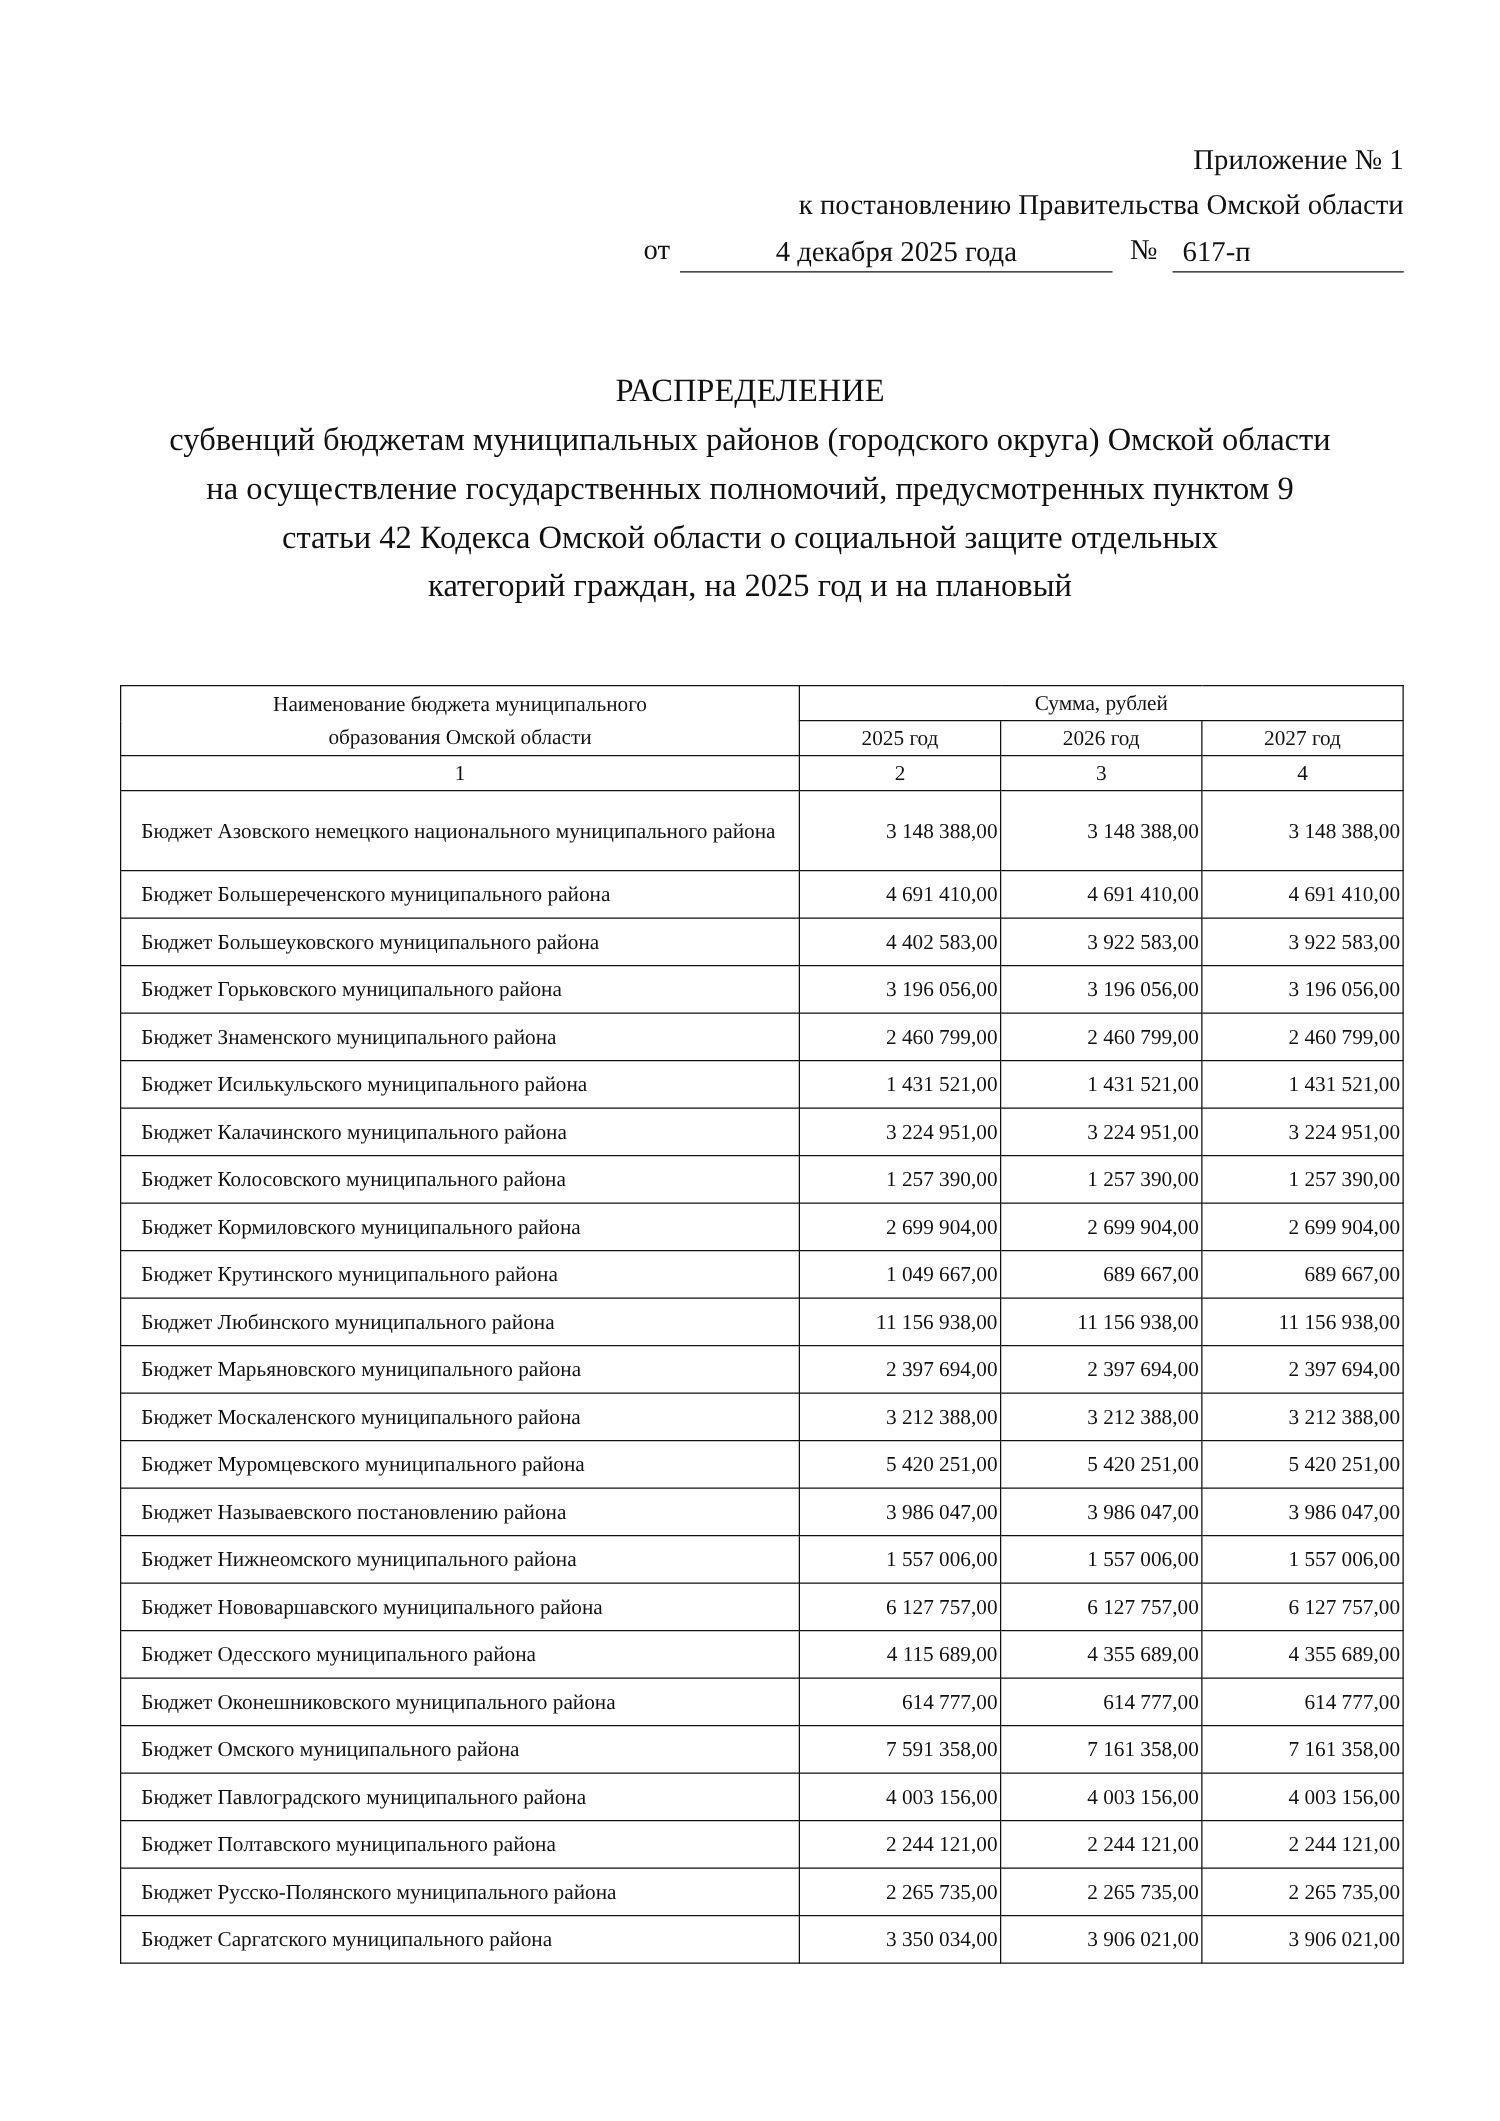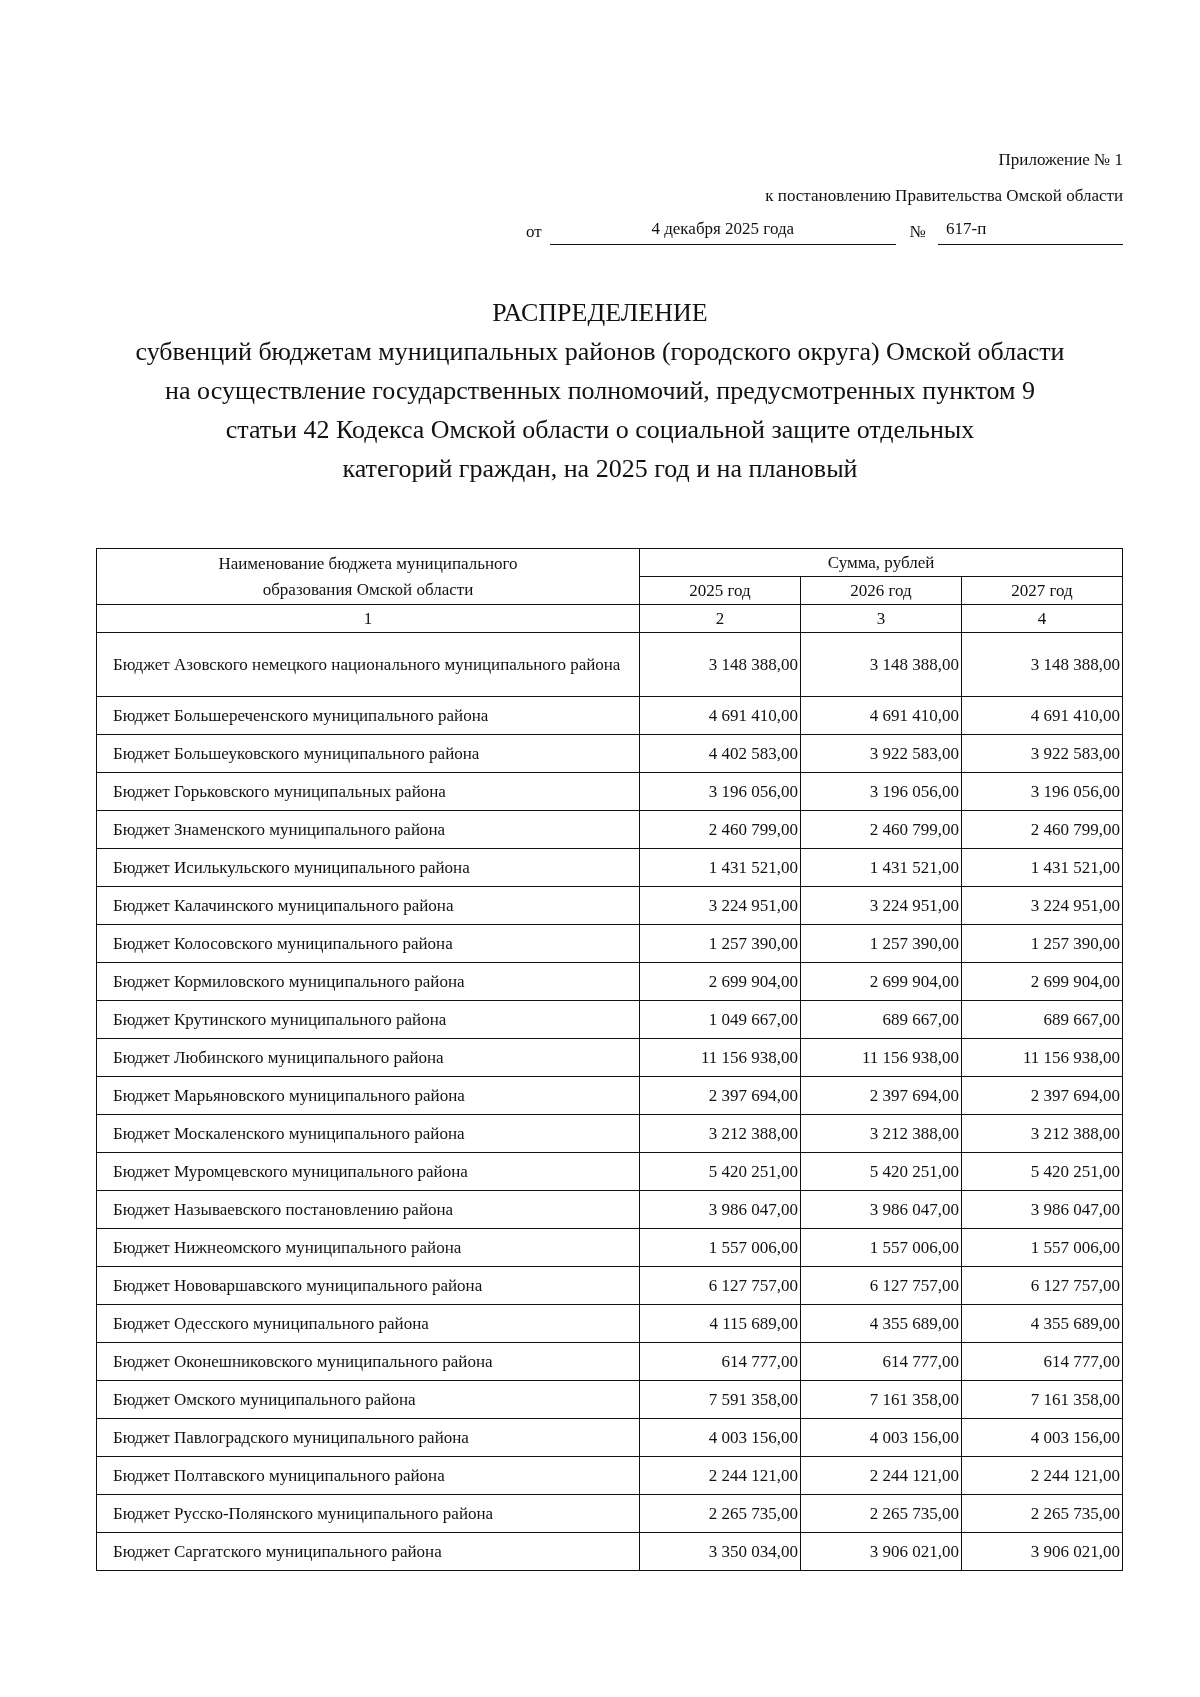--- a/index.html
+++ b/index.html
@@ -1,25 +1,25 @@
 <!DOCTYPE html>
 <html><head>
 <meta charset="utf-8">
 <style>
   html, body { margin: 0; padding: 0; background: #ffffff; }
   body {
     width: 1200px; height: 1697px; position: relative; overflow: hidden;
     font-family: "Liberation Serif", "DejaVu Serif", serif; color: #111;
   }
   .approval {
-    position: absolute; left: 500px; width: 623px; top: 142px;
-    font-size: 17px; line-height: 36px; text-align: right;
+    position: absolute; left: 500px; width: 623px; top: 110px;
+    font-size: 23px; line-height: 36px; text-align: right;
   }
   .approval .line { white-space: nowrap; }
-  .approval .date-line { display: flex; justify-content: flex-end; align-items: flex-start; }
+  .approval .date-line { display: flex; justify-content: flex-end; align-items: flex-end; }
   .approval .uline {
     display: inline-block; border-bottom: 1.5px solid #111; text-align: center;
     line-height: 30px;
   }
   .approval .date-val { width: 346px; margin-left: 8px; }
   .approval .num-label { margin: 0 12px 0 14px; }
   .approval .num-val { width: 185px; text-align: left; padding-left: 8px; box-sizing: border-box; }
   .approval .num-val span { display: inline-block; margin-left: 0px; }
 
   .title-block {
@@ -109,21 +109,21 @@
         <td class="val">4 691 410,00</td>
         <td class="val">4 691 410,00</td>
       </tr>
       <tr class="row">
         <td class="name">Бюджет Большеуковского муниципального района</td>
         <td class="val">4 402 583,00</td>
         <td class="val">3 922 583,00</td>
         <td class="val">3 922 583,00</td>
       </tr>
       <tr class="row">
-        <td class="name">Бюджет Горьковского муниципальных района</td>
+        <td class="name">Бюджет Горьковского муниципального района</td>
         <td class="val">3 196 056,00</td>
         <td class="val">3 196 056,00</td>
         <td class="val">3 196 056,00</td>
       </tr>
       <tr class="row">
         <td class="name">Бюджет Знаменского муниципального района</td>
         <td class="val">2 460 799,00</td>
         <td class="val">2 460 799,00</td>
         <td class="val">2 460 799,00</td>
       </tr>

